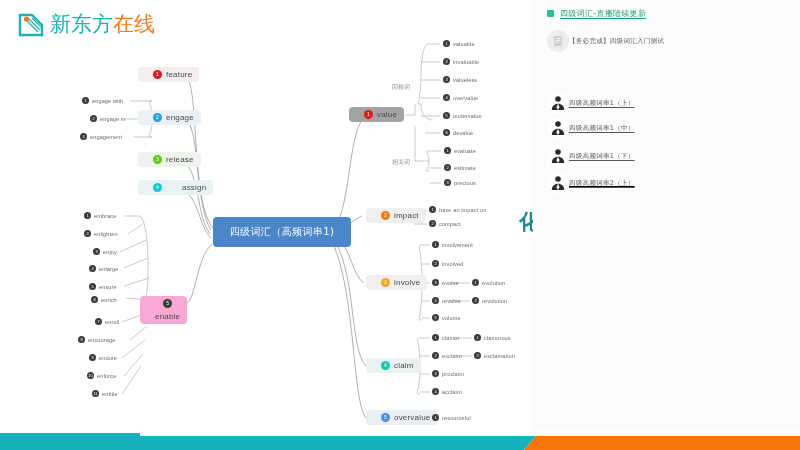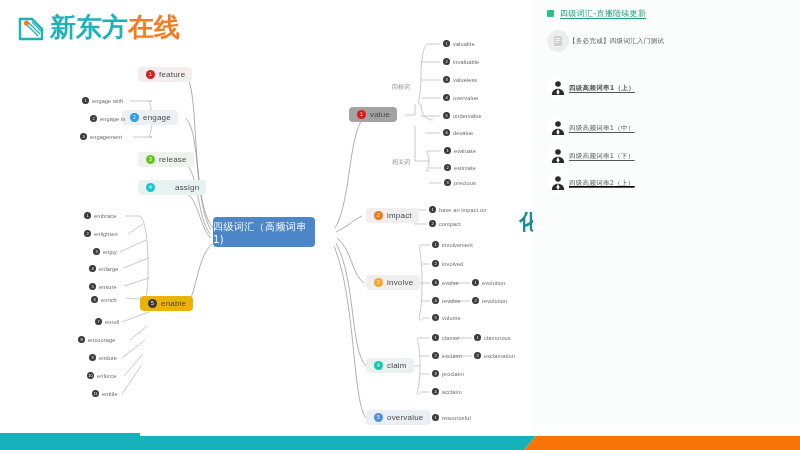--- a/index.html
+++ b/index.html
@@ -10,44 +10,44 @@
     position:relative;
   }
   #stage{position:absolute;left:0;top:0;width:800px;height:450px;}
 
   
   #logo{position:absolute;left:18px;top:10px;display:flex;align-items:center;gap:4px;}
   #logo .mark{
     width:28px;height:26px;position:relative;
   }
   #logo .mark svg{display:block}
-  #logo .zh{font-size:26px;font-weight:bold;letter-spacing:0px;
+  #logo .zh{font-size:21px;font-weight:normal;letter-spacing:0px;
     font-family:"DejaVu Sans","Liberation Sans",sans-serif;}
   #logo .zh .a{color:#1BB3B8;}
   #logo .zh .b{color:#F47B20;}
 
   
   #map{position:absolute;left:0;top:0;width:533px;height:430px;}
   #wires{position:absolute;left:0;top:0;width:533px;height:430px;}
 
   .node{
     position:absolute;display:flex;align-items:center;gap:4px;
-    border-radius:4px;padding:3px 7px 3px 8px;white-space:nowrap;
+    border-radius:4px;padding:3px 7px 3px 15px;white-space:nowrap;
     font-size:7.5px;color:#4a4a4a;box-sizing:border-box;
   }
   .node .dot{
     width:9px;height:9px;border-radius:50%;flex:0 0 9px;
     display:flex;align-items:center;justify-content:center;
     font-size:5px;color:#fff;line-height:1;
   }
   .node .lbl{font-size:8px;letter-spacing:.2px;}
 
   
   #root{
-    position:absolute;left:213px;top:217px;width:102px;height:30px;
+    position:absolute;left:213px;top:217px;width:138px;height:30px;
     background:#4A86C8;border-radius:4px;color:#fff;
     display:flex;align-items:center;justify-content:center;
     font-size:10px;letter-spacing:.4px;
     font-family:"DejaVu Sans","Liberation Sans",sans-serif;
   }
 
   
   .leaf{
     position:absolute;display:flex;align-items:center;gap:3px;white-space:nowrap;
   }
@@ -194,33 +194,33 @@
         <path d="M410 418 L430 418"></path>
       </g>
     </svg>
 
     <div id="root">四级词汇（高频词串1)</div>
 
     <div class="node" style="left:138px;top:67px;background:#F3EDEE;">
       <span class="dot" style="background:#D81E1E">1</span>
       <span class="lbl">feature</span>
     </div>
-    <div class="node" style="left:122px;top:110px;background:#EAF0F3;">
+    <div class="node" style="left:138px;top:110px;background:#EAF0F3;">
       <span class="dot" style="background:#2B9CE8">2</span>
       <span class="lbl">engage</span>
     </div>
     <div class="node" style="left:138px;top:152px;background:#EDF2EC;">
       <span class="dot" style="background:#63C617">3</span>
       <span class="lbl">release</span>
     </div>
     <div class="node" style="left:138px;top:180px;background:#E9F2F3;gap:20px;">
       <span class="dot" style="background:#19C6D4">4</span>
       <span class="lbl">assign</span>
     </div>
-    <div class="node" style="left:140px;top:296px;background:#eab308;">
+    <div class="node" style="left:140px;top:296px;background:#f9a8d4;flex-direction:column;">
       <span class="dot" style="background:#3A3A3A">5</span>
       <span class="lbl">enable</span>
     </div>
 
     <div class="leaf" style="left:82px;top:97px;">
         <span class="b">1</span>
         <span class="t">engage with</span>
       </div>
     <div class="leaf" style="left:90px;top:115px;">
         <span class="b">2</span>
@@ -422,21 +422,21 @@
           <rect x="3" y="2" width="8" height="10" rx="1" fill="#cfcfcf"></rect>
           <path d="M4.5 4.5h5M4.5 6.5h5M4.5 8.5h3" stroke="#ffffff" stroke-width="0.8"></path>
         </svg>
       </span>
       <span class="txt">
         <span class="name">【务必完成】四级词汇入门测试</span>
       </span>
     </div>
 
 
-    <div class="crow" style="top:77px;font-weight:bold;">
+    <div class="crow" style="top:92px;">
       <span class="av" style="background:#ffffff">
         <svg width="18" height="18" viewBox="0 0 18 18">
           <circle cx="9" cy="5" r="2.8" fill="#2b2b2b"></circle>
           <path d="M2.8 16c0-4 2.9-6.2 6.2-6.2S15.2 12 15.2 16z" fill="#2b2b2b"></path>
           <path d="M9 9.8l-1.6 3.4L9 16l1.6-2.8z" fill="#ffffff"></path>
         </svg>
       </span>
       <span class="txt">
         <span class="name u">四级高频词串1（上）</span>
       </span>

